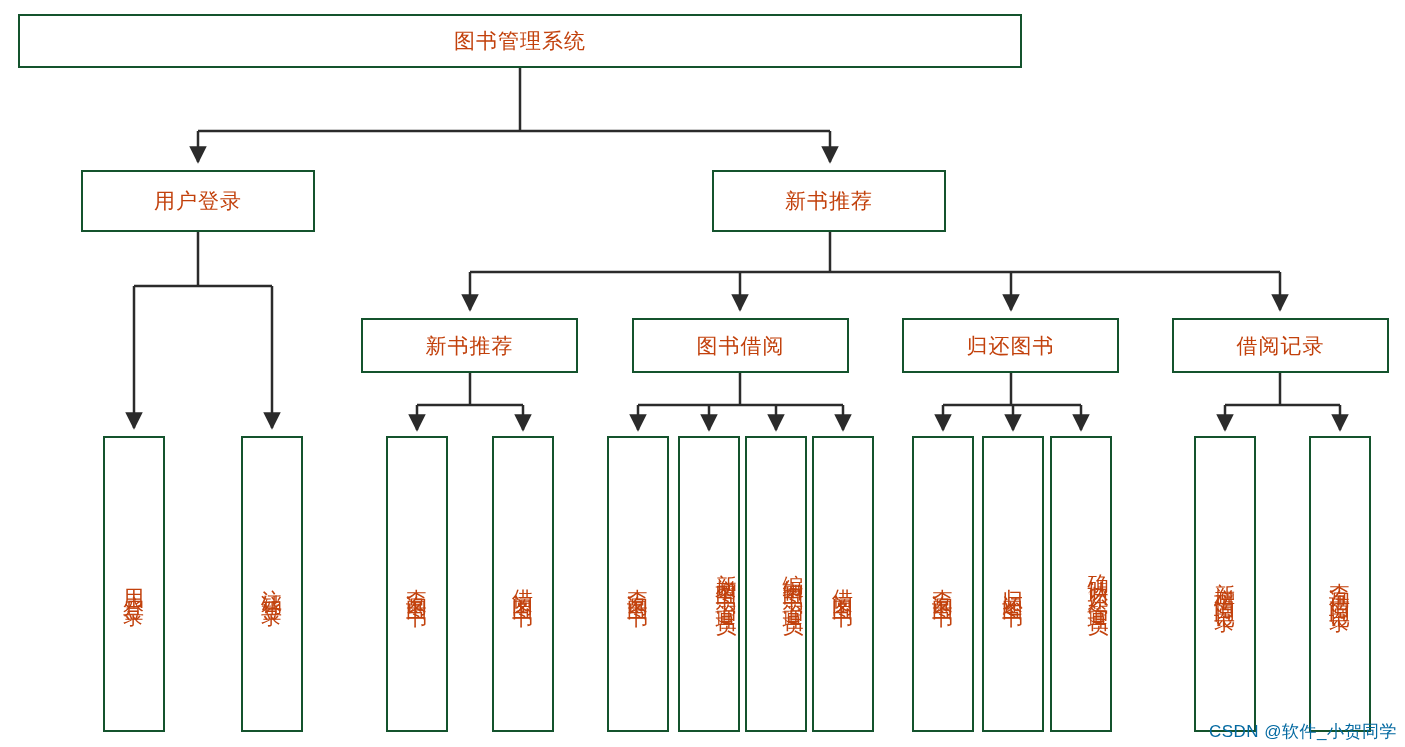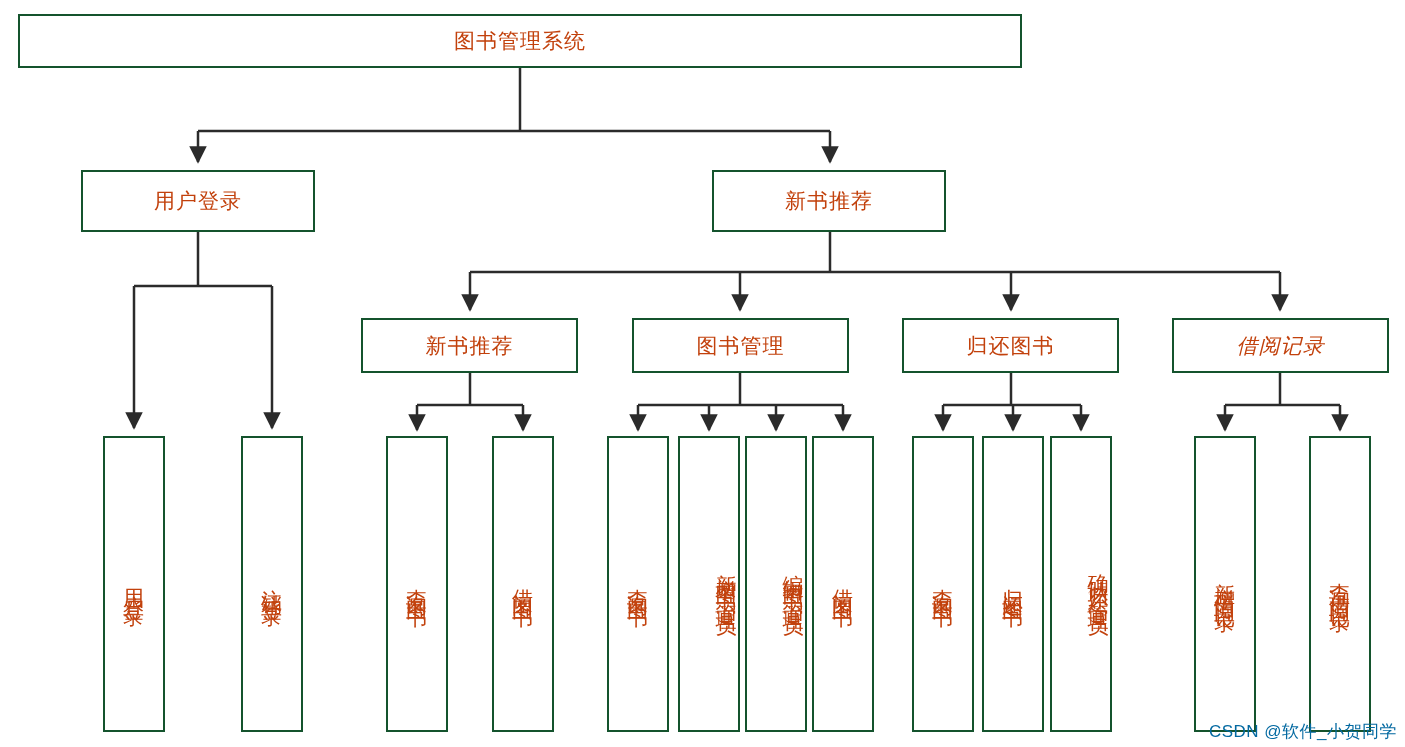--- a/index.html
+++ b/index.html
@@ -133,26 +133,26 @@
     <span class="node-label">用户登录</span>
   </div>
   <div class="node horiz" style="left:712px; top:170px; width:234px; height:62px;">
     <span class="node-label">新书推荐</span>
   </div>
 
   <div class="node horiz" style="left:361px; top:318px; width:217px; height:55px;">
     <span class="node-label">新书推荐</span>
   </div>
   <div class="node horiz" style="left:632px; top:318px; width:217px; height:55px;">
-    <span class="node-label">图书管理</span>
+    <span class="node-label">图书借阅</span>
   </div>
   <div class="node horiz" style="left:902px; top:318px; width:217px; height:55px;">
     <span class="node-label">归还图书</span>
   </div>
-  <div class="node horiz" style="left:1172px; top:318px; width:217px; height:55px;font-style:italic;">
+  <div class="node horiz" style="left:1172px; top:318px; width:217px; height:55px;">
     <span class="node-label">借阅记录</span>
   </div>
 
   <div class="node vert centered" style="left:103px; top:436px; width:62px; height:296px;">
     <span class="node-label">用户登录</span>
   </div>
   <div class="node vert centered" style="left:241px; top:436px; width:62px; height:296px;">
     <span class="node-label">注销登录</span>
   </div>
 

